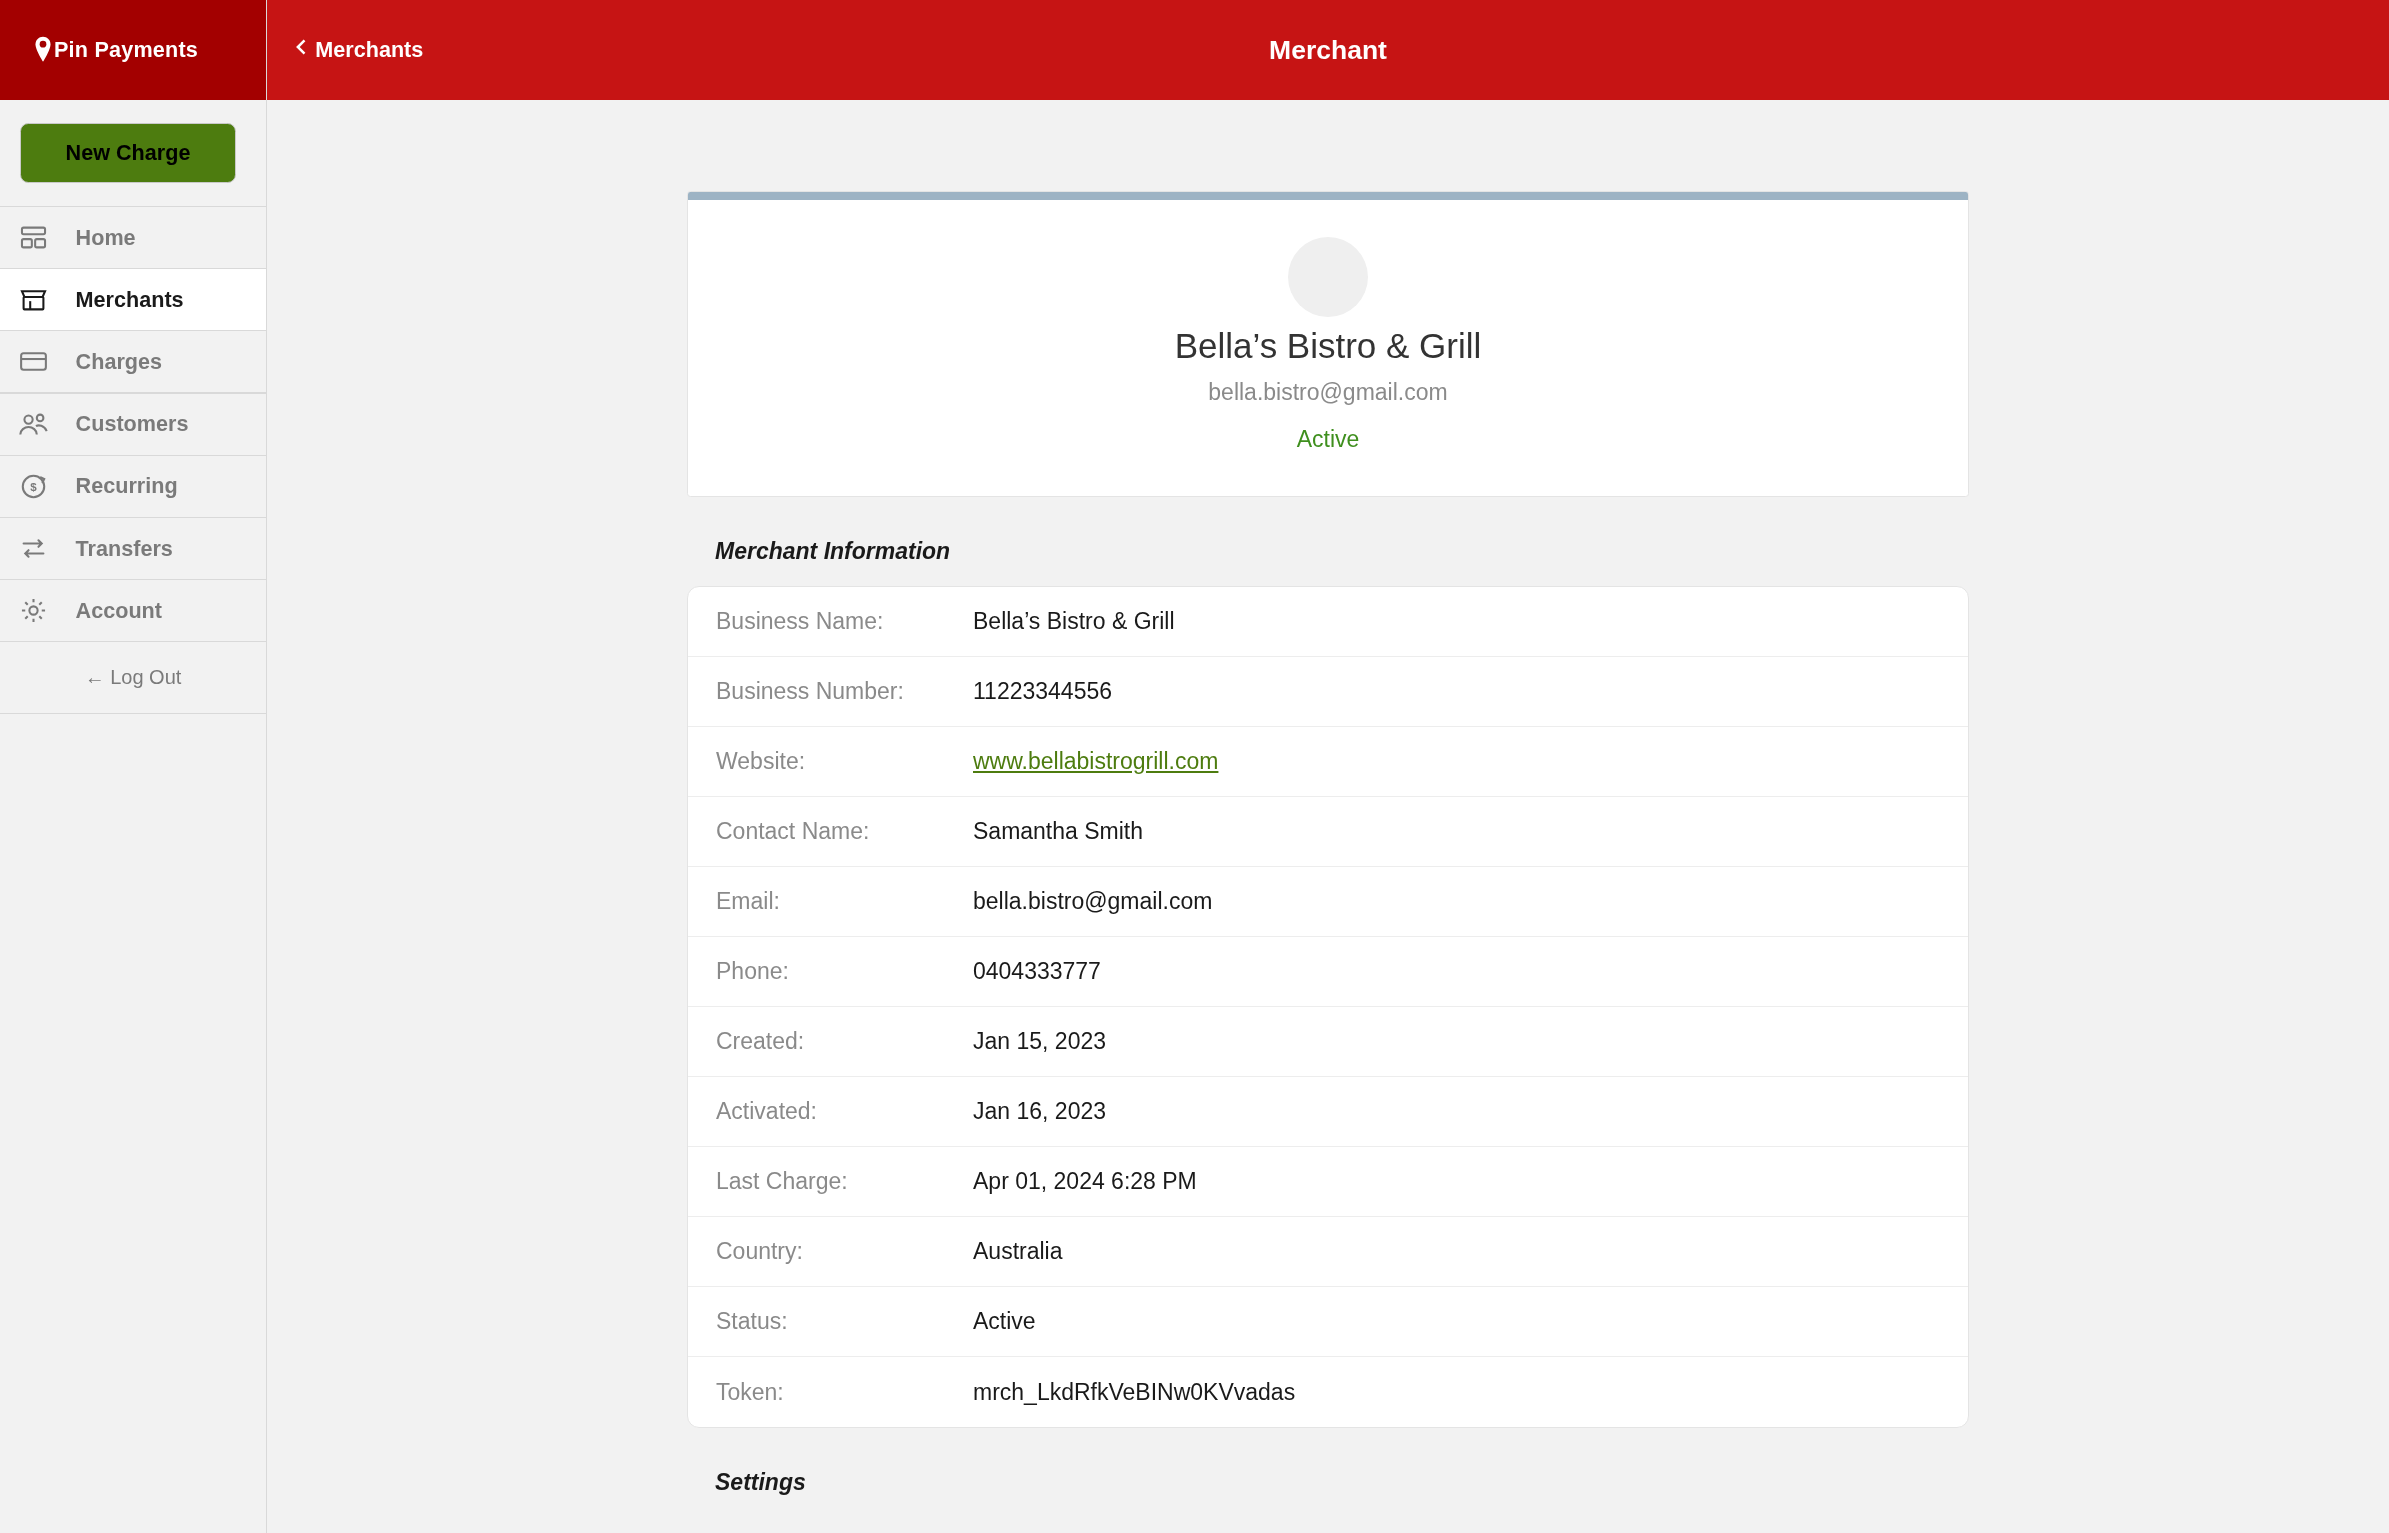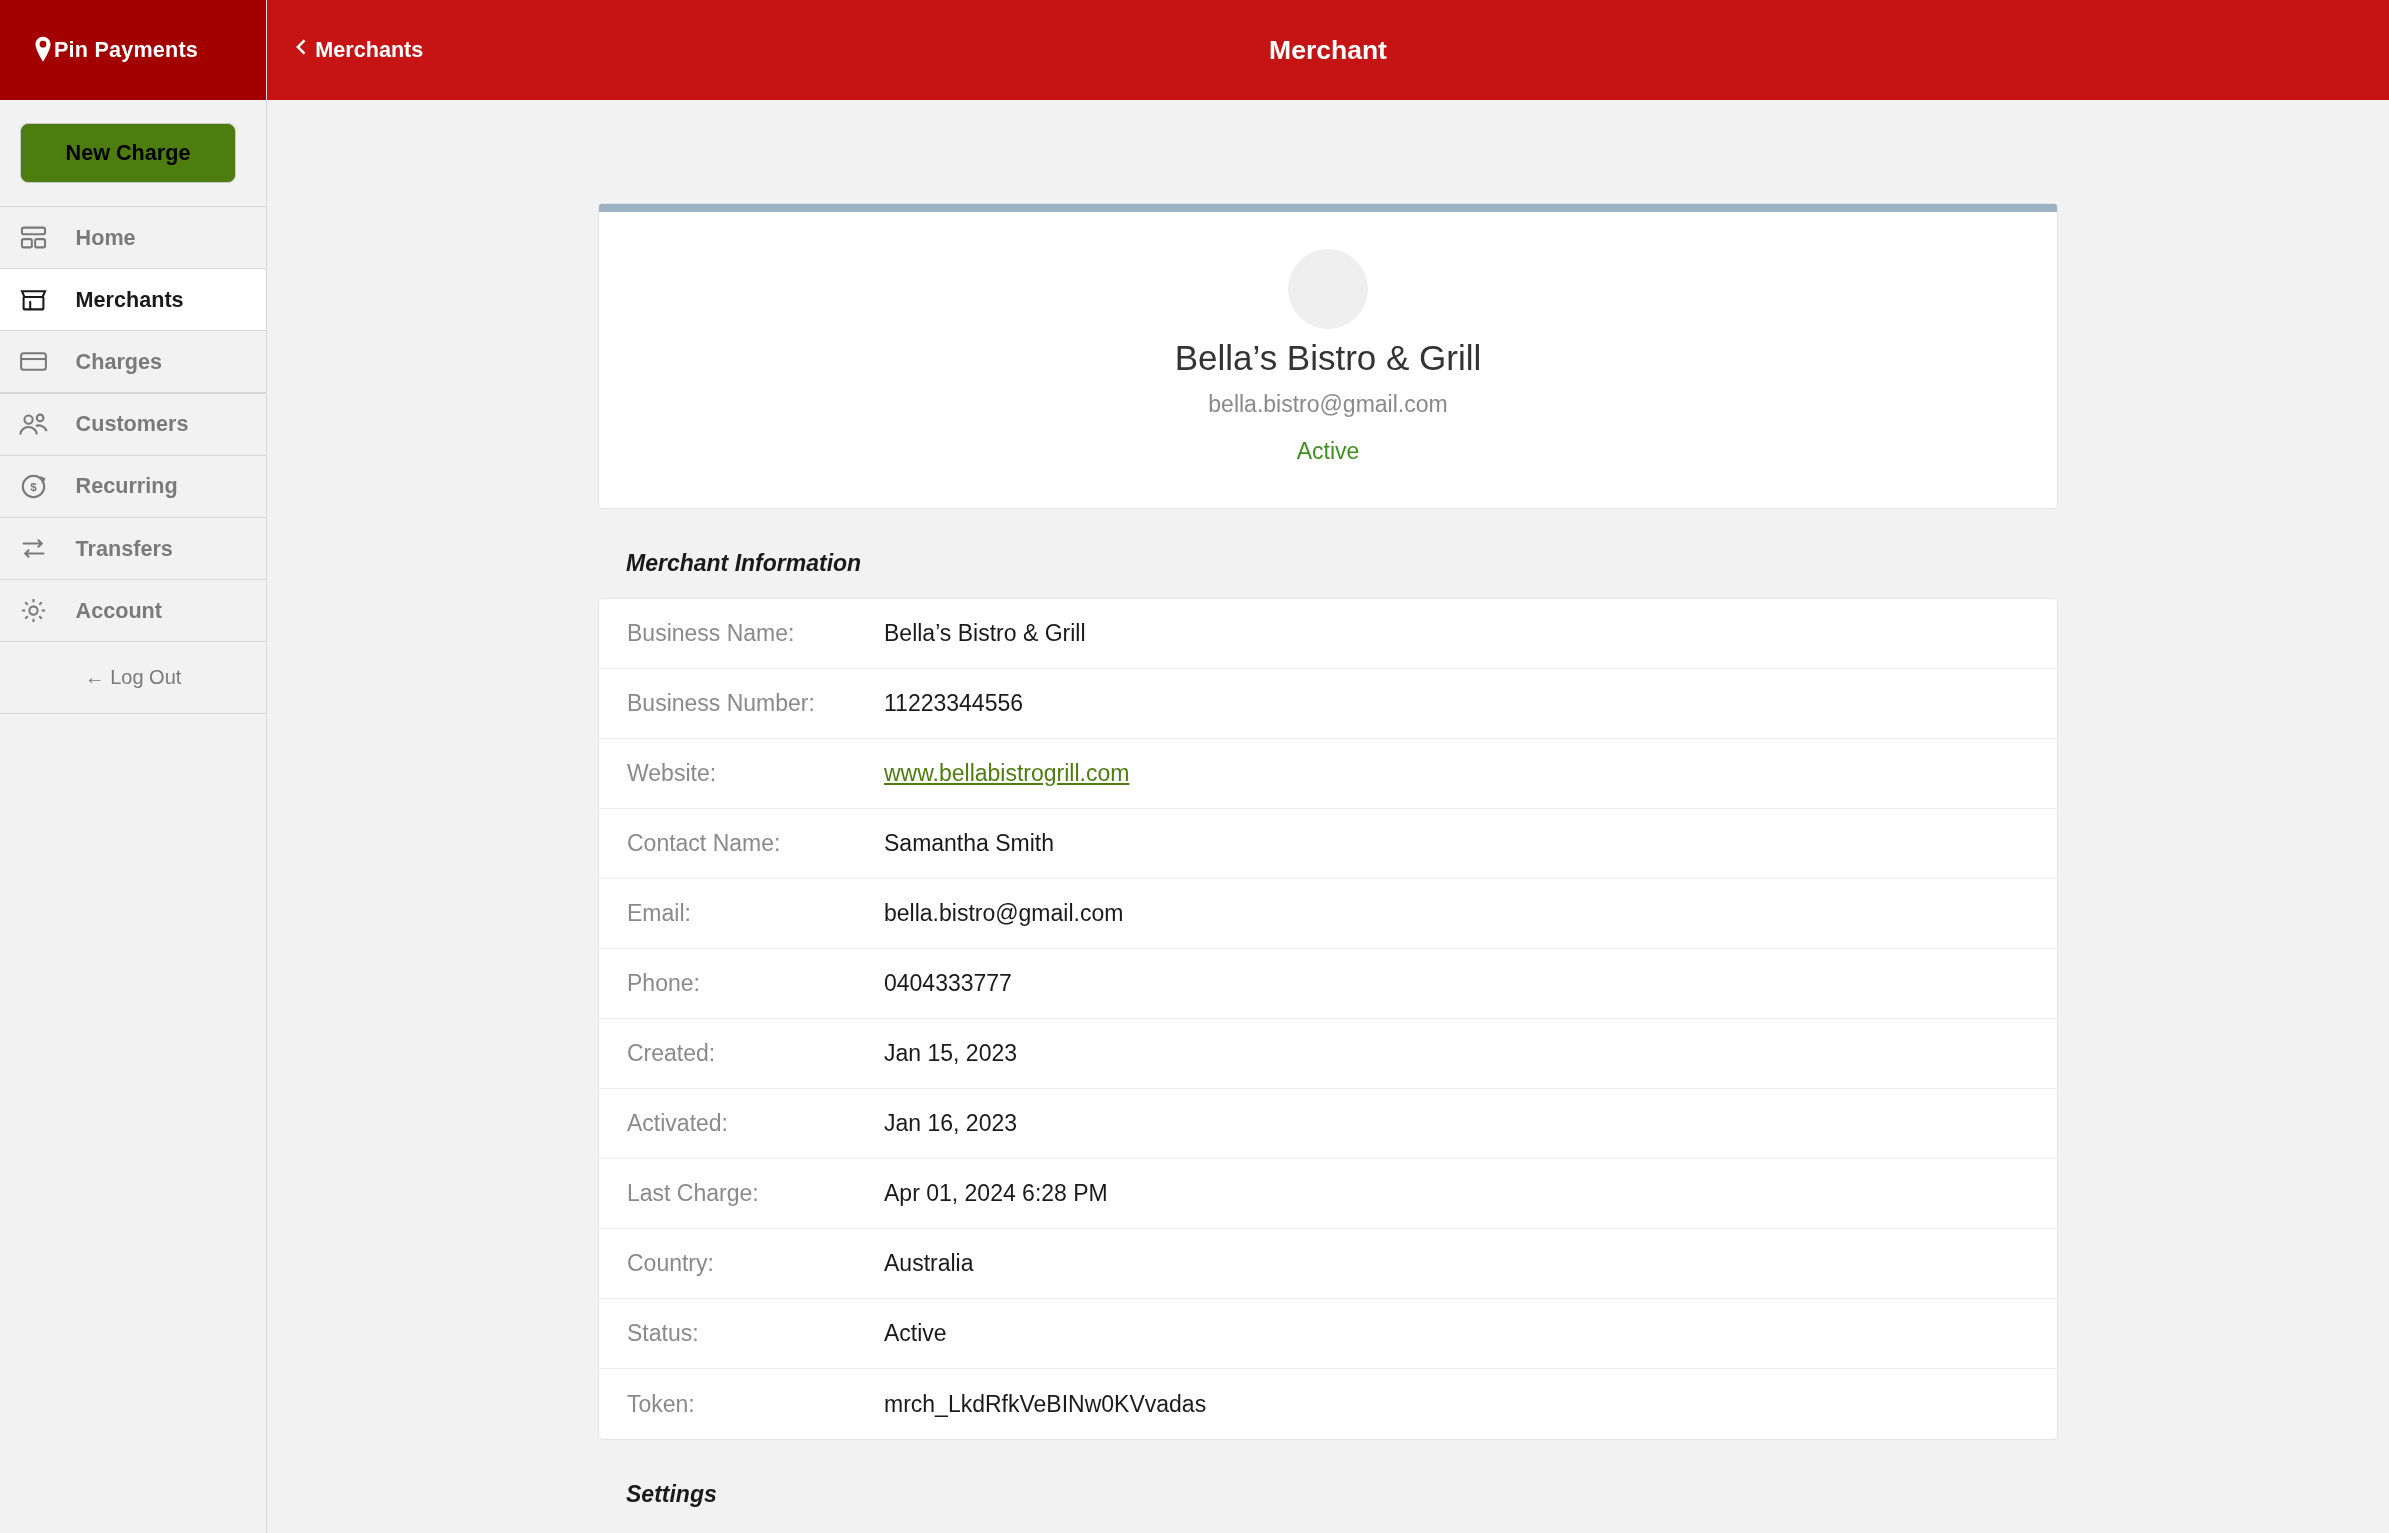--- a/index.html
+++ b/index.html
@@ -107,21 +107,21 @@
     position:absolute; left:0; right:0; text-align:center;
     color:#fff; font-size:26.5px; font-weight:700;
     pointer-events:none;
   }
 
   .content {
     flex:1;
     overflow:auto;
     padding: 91px 0 50px 0;
   }
-  .panel-wrap { width: 1460px; margin: 12px auto; }
+  .panel-wrap { width: 1282px; margin: 0 auto; }
 
   .card {
     background:#fff;
     border:0.8px solid #e4e4e4;
     border-radius:3.3px;
     overflow:hidden;
   }
   .card-topstripe { height:8.3px; background:#9db3c4; }
   .profile {
     display:flex; flex-direction:column; align-items:center;
@@ -135,21 +135,21 @@
 
   .section-title {
     font-size:23px; color:#1a1a1a;
     padding: 41px 0 21.6px 28px;
     font-style: italic;
   }
 
   .info-table {
     background:#fff;
     border:0.8px solid #e4e4e4;
-    border-radius:5px;
+    border-radius:12px;
   }
   .info-row {
     display:flex;
     align-items:center;
     min-height: 70px;
     border-bottom:0.8px solid #ededed;
     padding: 0 28px;
   }
   .info-row:last-child { border-bottom:none; }
   .info-label {

